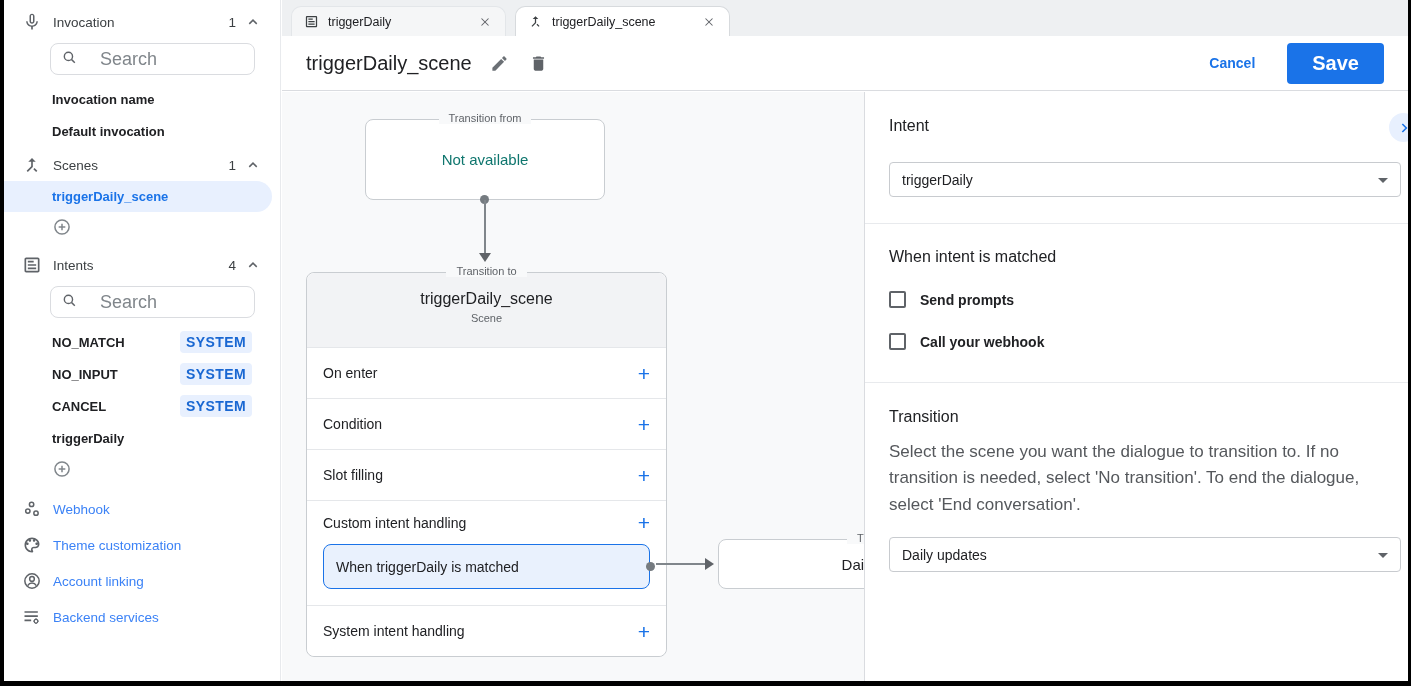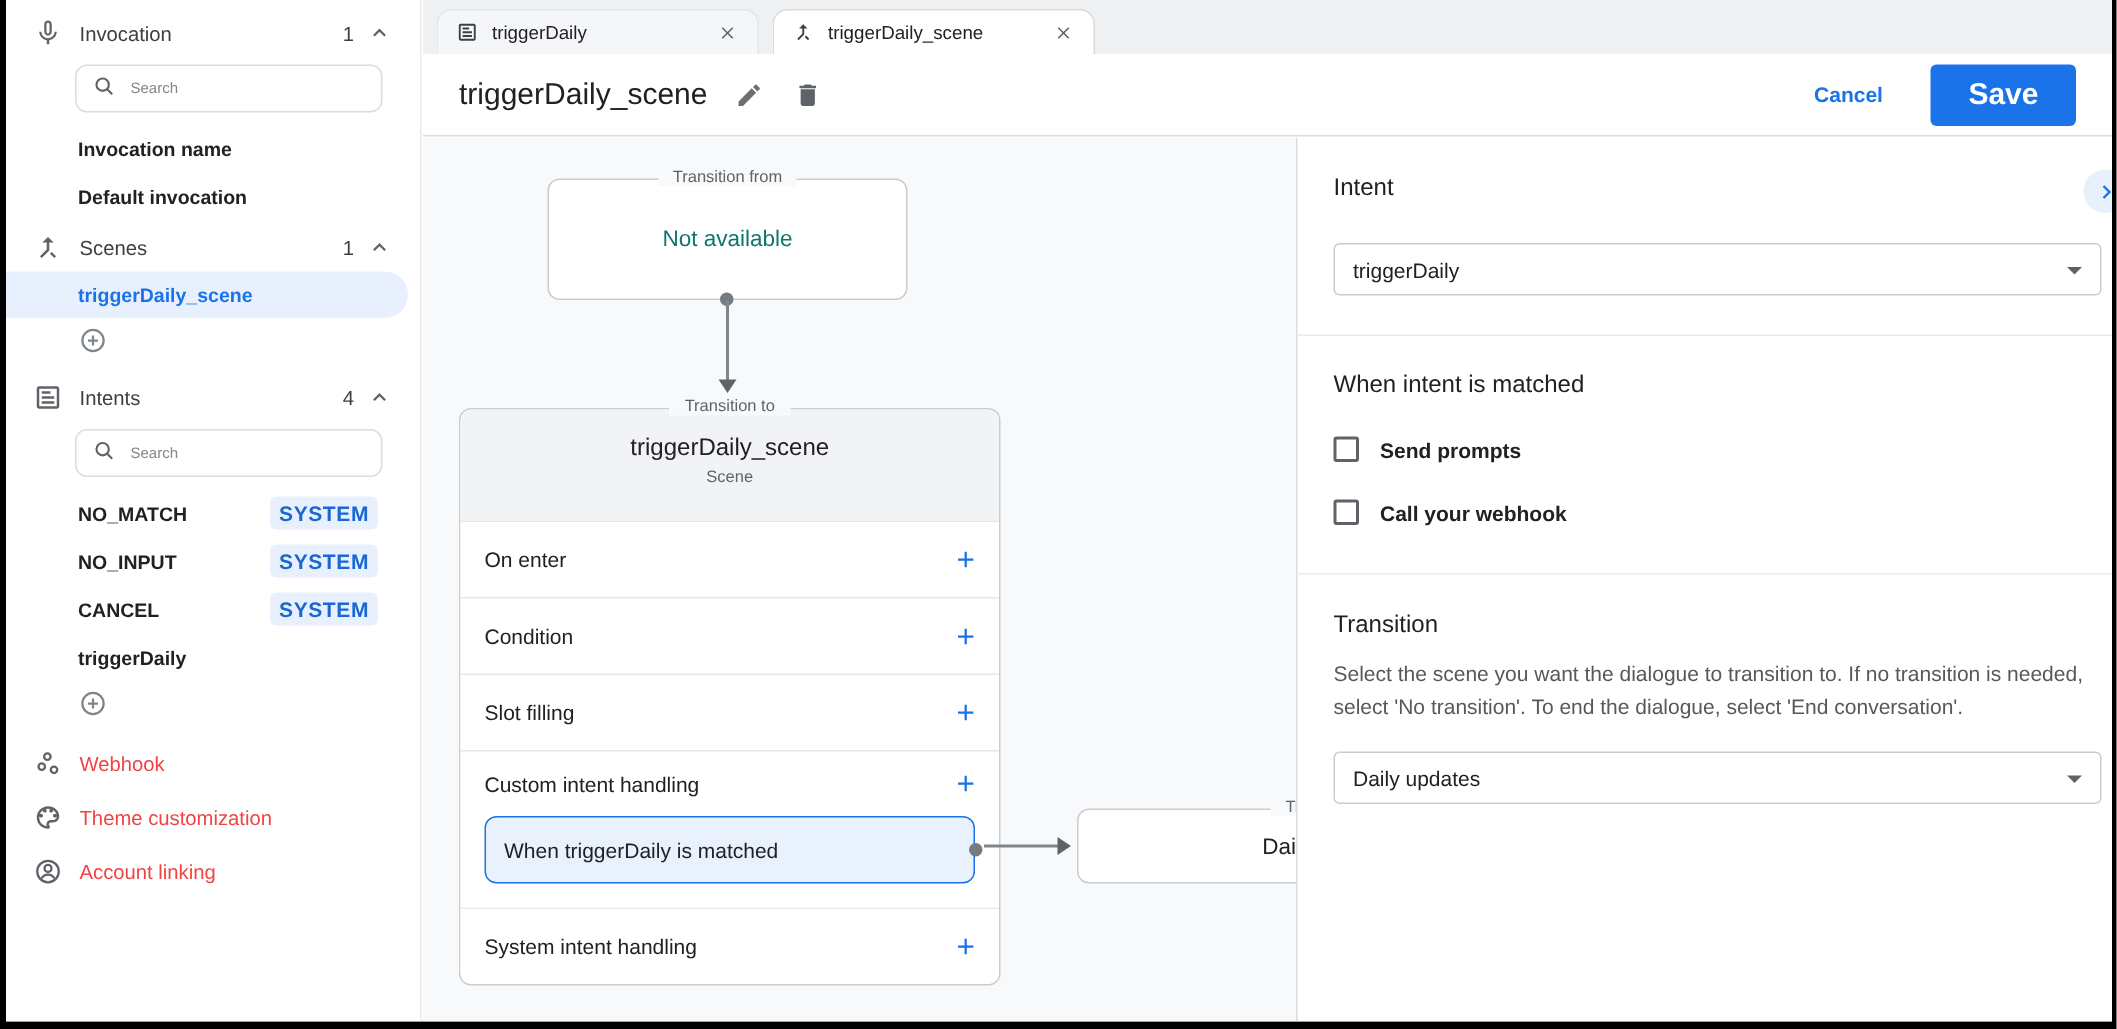--- a/index.html
+++ b/index.html
@@ -11,33 +11,33 @@
   .sidebar { position:absolute; left:0; top:0; width:277px; height:100%; background:#fff;
              border-right:1px solid #e8eaed; padding-top:6px; font-size:13.5px; color:#3c4043; }
   .side-header { height:32px; display:flex; align-items:center; padding:0 18px 0 18px; }
   .side-header .ic { width:20px; height:20px; flex:none; display:flex; }
   .side-header .lbl { margin-left:11px; flex:1; color:#3c4043; }
   .side-header .cnt { color:#3c4043; margin-right:8px; }
   .side-header .chv { width:18px; height:18px; display:flex; cursor:pointer; }
   .searchbox { margin:5px 25px 8px 46px; height:32px; border:1px solid #dadce0; border-radius:8px;
                display:flex; align-items:center; padding:0 10px; background:#fff; }
   .searchbox svg { flex:none; }
-  .searchbox input { border:none; outline:none; margin-left:9px; width:140px; font-size:10px;
+  .searchbox input { border:none; outline:none; margin-left:22px; width:140px; font-size:18px;
                      color:#202124; font-family:"Liberation Sans",sans-serif; background:transparent; }
   .searchbox input::placeholder { color:#80868b; }
   .side-item { height:32px; display:flex; align-items:center; padding-left:48px; padding-right:28px;
                font-weight:bold; font-size:13px; color:#202124; cursor:pointer; }
   .side-item.selected { background:#e8f0fe; color:#1a73e8; border-radius:0 16px 16px 0;
                         margin-right:8px; padding-right:20px; height:31px; }
   .badge { margin-left:auto; font-size:14px; font-weight:bold; letter-spacing:.4px; color:#1967d2;
            background:#e8f0fe; border-radius:4px; padding:3px 6px; }
   .add-row { height:33px; display:flex; align-items:center; padding-left:48px; cursor:pointer; }
   .side-link { height:36px; display:flex; align-items:center; padding:0 18px; cursor:pointer; }
   .side-link .ic { width:20px; height:20px; flex:none; display:flex; }
-  .side-link .lbl { margin-left:11px; color:#ef4444; }
+  .side-link .lbl { margin-left:11px; color:#3b82f6; }
   .gap4 { height:4px; } .gap2 { height:2px; }
 
   
   .main { position:absolute; left:278px; top:0; right:0; height:100%; }
   .tabstrip { height:36px; background:#eef0f2; display:flex; align-items:flex-end; padding-left:9px; }
   .tab { height:30px; width:215px; display:flex; align-items:center; padding:0 10px 0 12px;
          border-radius:10px 10px 0 0; font-size:12.5px; color:#202124; cursor:pointer; }
   .tab .tlabel { margin-left:9px; }
   .tab .x { margin-left:auto; display:flex; padding:3px; cursor:pointer; }
   .tab.inactive { background:#f5f6f7; border:1px solid #e3e6e9; border-bottom:none; margin-right:9px; }
@@ -102,21 +102,21 @@
               display:flex; align-items:center; padding:0 30px 0 12px; font-size:14px; color:#202124;
               cursor:pointer; }
   .caret { position:absolute; right:12px; top:50%; margin-top:-2px; width:0; height:0;
            border-left:5px solid transparent; border-right:5px solid transparent; border-top:5px solid #5f6368; }
   .p-div { height:1px; background:#e8eaed; }
   .s2 { padding-top:24px; padding-bottom:32px; }
   .checkrow { display:flex; align-items:center; margin-top:25px; cursor:pointer; }
   .checkbox { width:17px; height:17px; border:2px solid #5f6368; border-radius:2px; background:#fff; flex:none; }
   .checkrow .clabel { margin-left:14px; font-size:14px; font-weight:bold; color:#202124; }
   .s3 { padding-top:25px; }
-  .s3 .p-desc { margin-top:13px; font-size:14px; line-height:1.55; color:#55585c; max-width:508px; }
+  .s3 .p-desc { margin-top:13px; font-size:17px; line-height:1.55; color:#55585c; max-width:508px; }
   .s3 .dropdown { margin-top:19px; }
 </style>
 </head>
 <body>
 
 <div class="screen">
 <div class="app">
 
   <aside class="sidebar">
 
@@ -251,20 +251,35 @@
     </div>
     <div class="side-link">
       <span class="ic">
         <svg viewBox="0 0 24 24" width="20" height="20" fill="none" stroke="#5f6368" stroke-width="1.8">
               <circle cx="12" cy="12" r="8.6"></circle>
               <circle cx="12" cy="9.5" r="2.8"></circle>
               <path d="M6.8 17.6c1.2-2 3.1-3.1 5.2-3.1s4 1.1 5.2 3.1"></path>
             </svg>
       </span>
       <span class="lbl">Account linking</span>
+    </div>
+    <div class="side-link">
+      <span class="ic">
+        <svg viewBox="0 0 24 24" width="20" height="20" fill="#5f6368">
+              <path d="M3 5h16v2H3zM3 10h16v2H3zM3 15h8v2H3z"></path>
+              <g fill="none" stroke="#5f6368" stroke-width="1.5">
+                <circle cx="16.8" cy="17" r="2.2"></circle>
+                <line x1="16.8" y1="13.6" x2="16.8" y2="15"></line>
+                <line x1="16.8" y1="19" x2="16.8" y2="20.4"></line>
+                <line x1="13.6" y1="17" x2="15" y2="17"></line>
+                <line x1="18.6" y1="17" x2="20" y2="17"></line>
+              </g>
+            </svg>
+      </span>
+      <span class="lbl">Backend services</span>
     </div>
   </aside>
 
   <div class="main">
 
     <div class="tabstrip">
       <div class="tab inactive">
         <span style="display:flex">
           <svg viewBox="0 0 24 24" width="15" height="15" fill="#3c4043">
                 <path d="M19 5v14H5V5h14m0-2H5c-1.1 0-2 .9-2 2v14c0 1.1.9 2 2 2h14c1.1 0 2-.9 2-2V5c0-1.1-.9-2-2-2z"></path>

